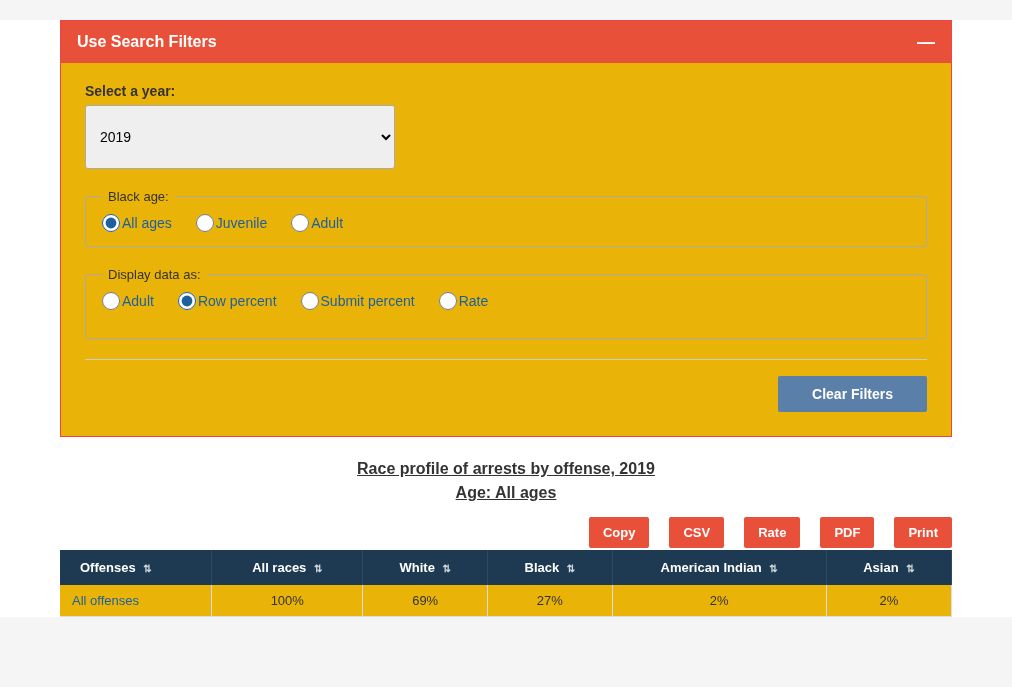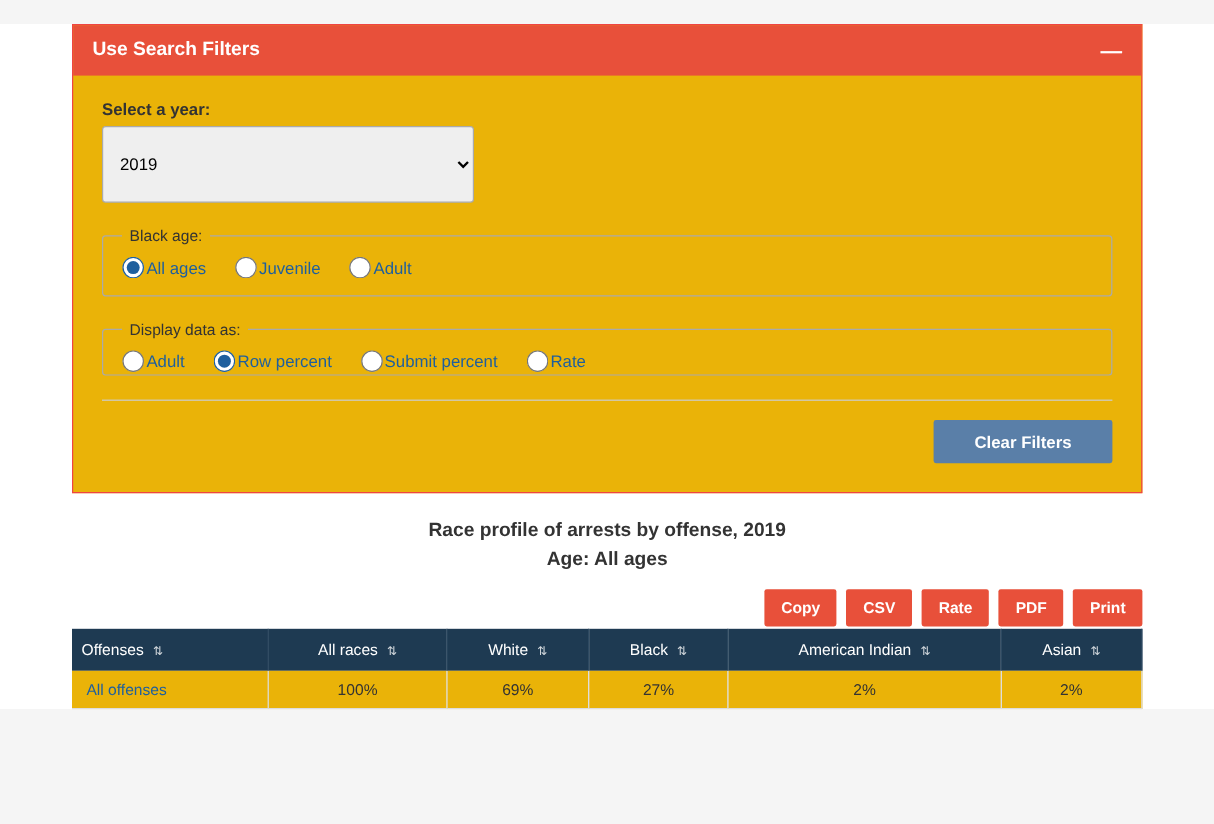--- a/index.html
+++ b/index.html
@@ -93,21 +93,21 @@
     .radio-item label {
       cursor: pointer;
       color: #1e5f9e;
       font-size: 14px;
     }
 
     
     .display-section {
       border: 1px solid #aaa;
       border-radius: 3px;
-      padding: 10px 16px 2px;
+      padding: 10px 16px 28px;
       margin-bottom: 20px;
     }
     .display-section legend {
       font-size: 13px;
       padding: 0 6px;
       color: #333;
     }
 
     
     .filter-divider {
@@ -147,27 +147,28 @@
     .results-section {
       text-align: center;
       margin: 20px 60px 0;
     }
     .results-title {
       font-size: 16px;
       font-weight: bold;
       color: #333;
       line-height: 1.5;
       margin-bottom: 12px;
+      text-decoration: underline;
     }
 
     
     .export-buttons {
       display: flex;
       justify-content: flex-end;
-      gap: 8px;
+      gap: 20px;
       margin-bottom: 2px;
     }
     .btn-export {
       background: #e8503a;
       color: #fff;
       border: none;
       padding: 8px 14px;
       font-size: 13px;
       font-weight: bold;
       cursor: pointer;
@@ -178,23 +179,23 @@
     .data-table {
       width: 100%;
       border-collapse: collapse;
       text-align: center;
     }
     .data-table thead tr {
       background: #1e3a52;
       color: #fff;
     }
     .data-table thead th {
-      padding: 10px 8px;
-      font-size: 13px;
-      font-weight: normal;
+      padding: 10px 20px;
+      font-size: 13px;
+      font-weight: bold;
       text-align: center;
       border-right: 1px solid #2e4a62;
       margin-left: 22px;
     }
     .data-table thead th:first-child {
       text-align: left;
     }
     .data-table tbody tr {
       background: #eab308;
     }

